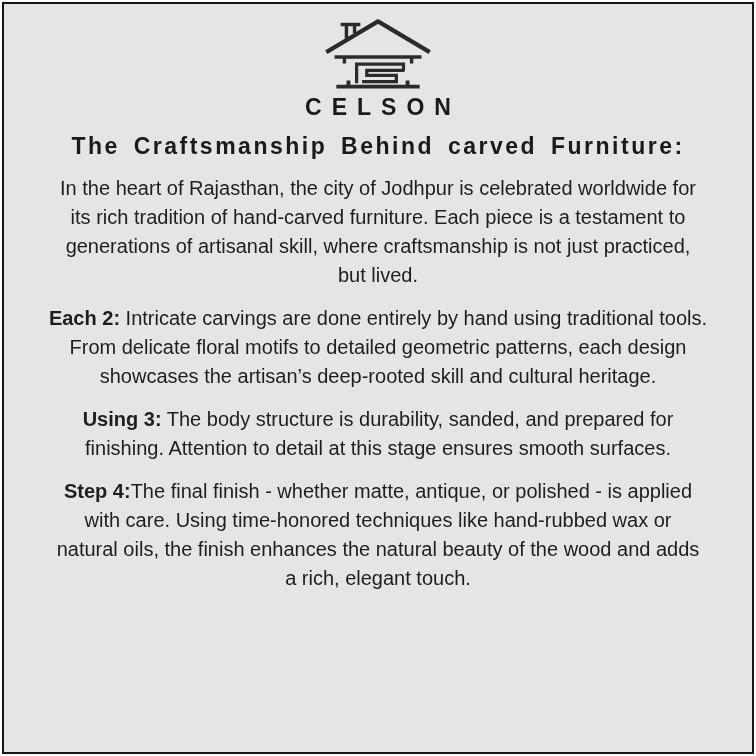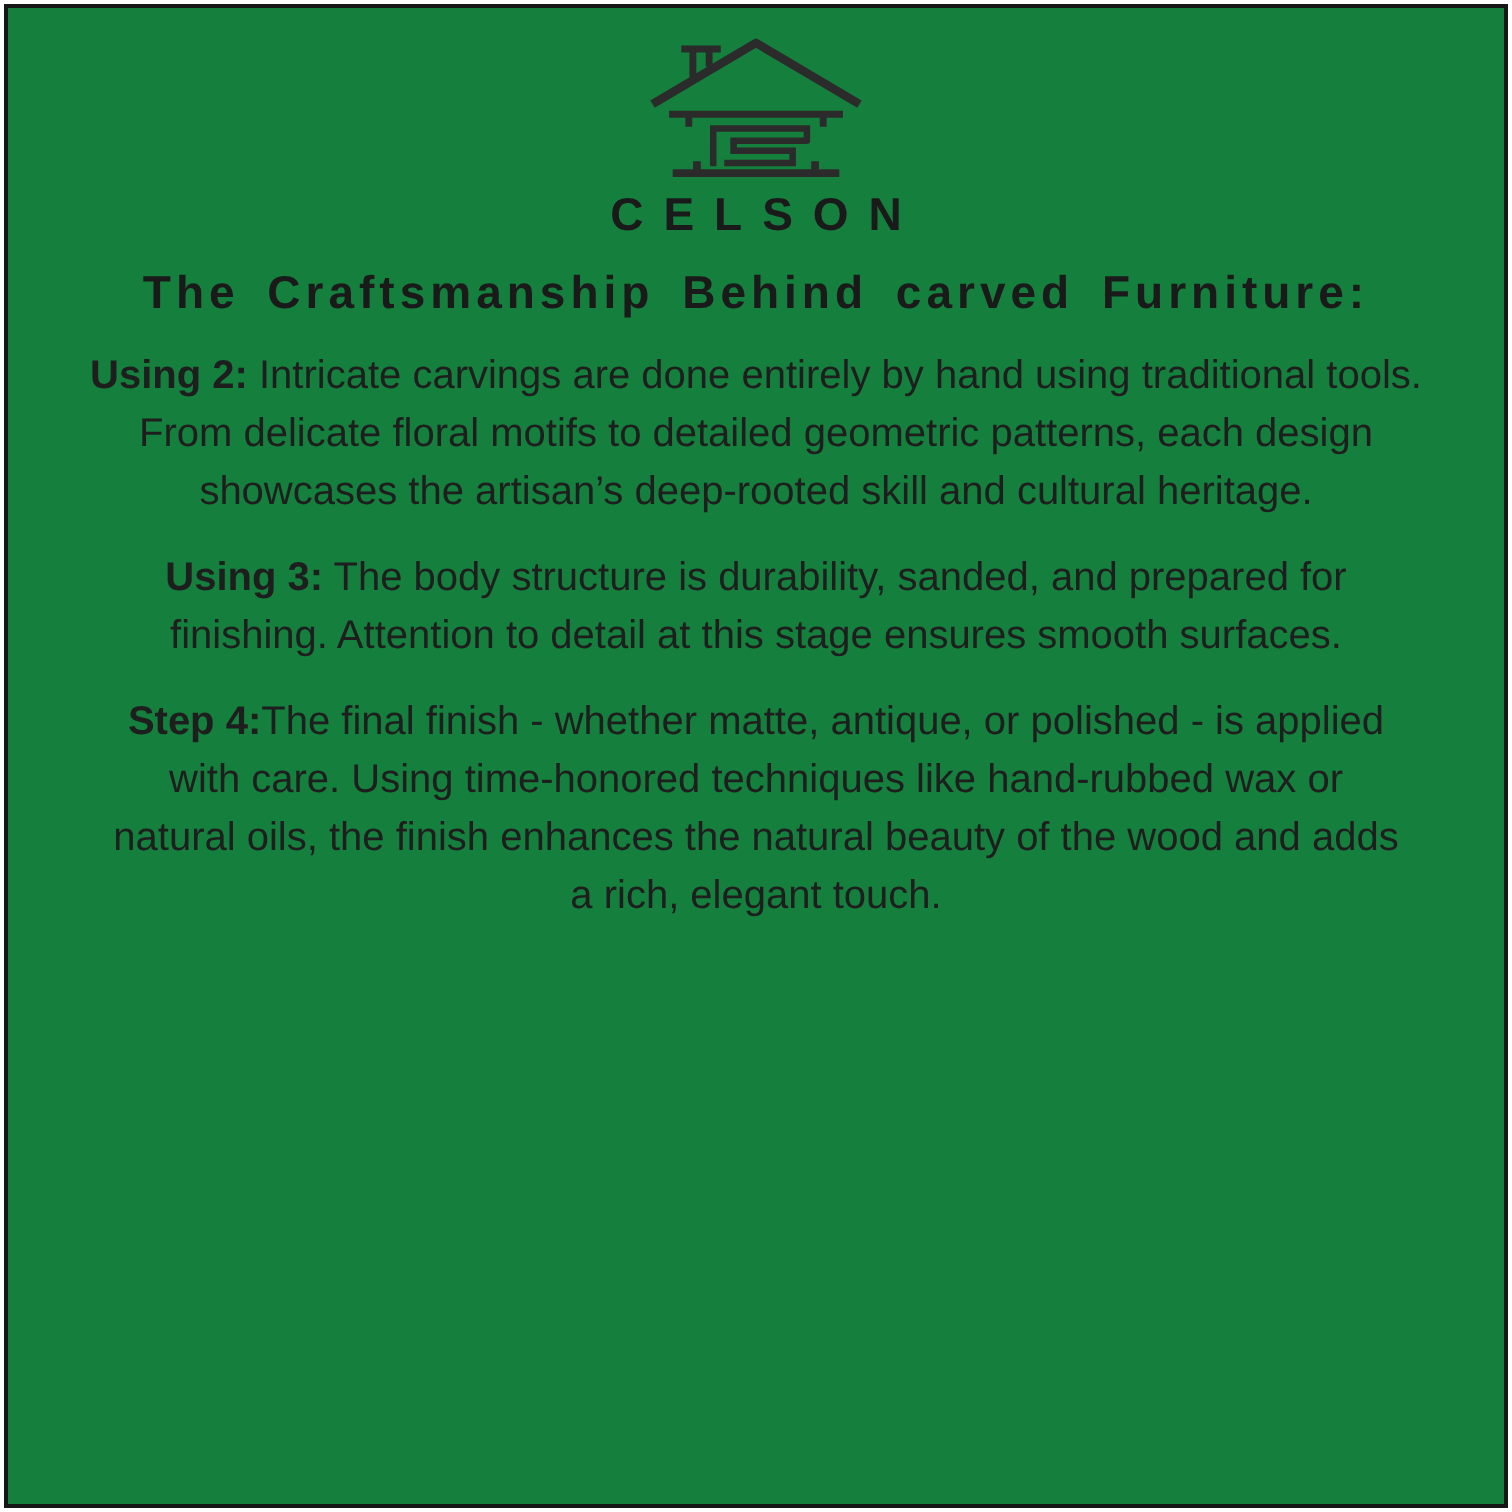--- a/index.html
+++ b/index.html
@@ -5,21 +5,21 @@
   html, body {
     margin: 0;
     padding: 0;
     background: #ffffff;
     font-family: "Liberation Sans", sans-serif;
   }
   .page {
     position: absolute;
     inset: 2px;
     border: 2px solid #161616;
-    background: #15803d;
+    background: #e5e5e5;
     box-sizing: border-box;
     padding: 8px 6px 6px 6px;
     overflow: hidden;
     text-align: center;
     color: #1e1e1e;
   }
   .logo-wrap {
     display: flex;
     justify-content: center;
     margin: 2px auto 2px auto;
@@ -79,23 +79,27 @@
 
         <path d="M16,71 H94 M26,71 V67 M84,71 V67" stroke-width="3.8"></path>
       </svg>
     </div>
     <div class="brand-name">CELSON</div>
     <h1 class="page-title">The Craftsmanship Behind carved Furniture:</h1>
   </header>
 
   <main>
 
+    <p class="para"><span>In the heart of Rajasthan, the city of Jodhpur is celebrated worldwide for
+its rich tradition of hand-carved furniture. Each piece is a testament to
+generations of artisanal skill, where craftsmanship is not just practiced,
+but lived.</span></p>
 
 
-    <p class="para"><span class="step-label">Using 2:</span><span> Intricate carvings are done entirely by hand using traditional tools.
+    <p class="para"><span class="step-label">Each 2:</span><span> Intricate carvings are done entirely by hand using traditional tools.
 From delicate floral motifs to detailed geometric patterns, each design
 showcases the artisan’s deep-rooted skill and cultural heritage.</span></p>
 
     <p class="para"><span class="step-label">Using 3:</span><span> The body structure is durability, sanded, and prepared for
 finishing. Attention to detail at this stage ensures smooth surfaces.</span></p>
 
     <p class="para step4"><span class="step-label">Step 4:</span><span>The final finish - whether matte, antique, or polished - is applied
 with care. Using time-honored techniques like hand-rubbed wax or
 natural oils, the finish enhances the natural beauty of the wood and adds
 a rich, elegant touch.</span></p>

